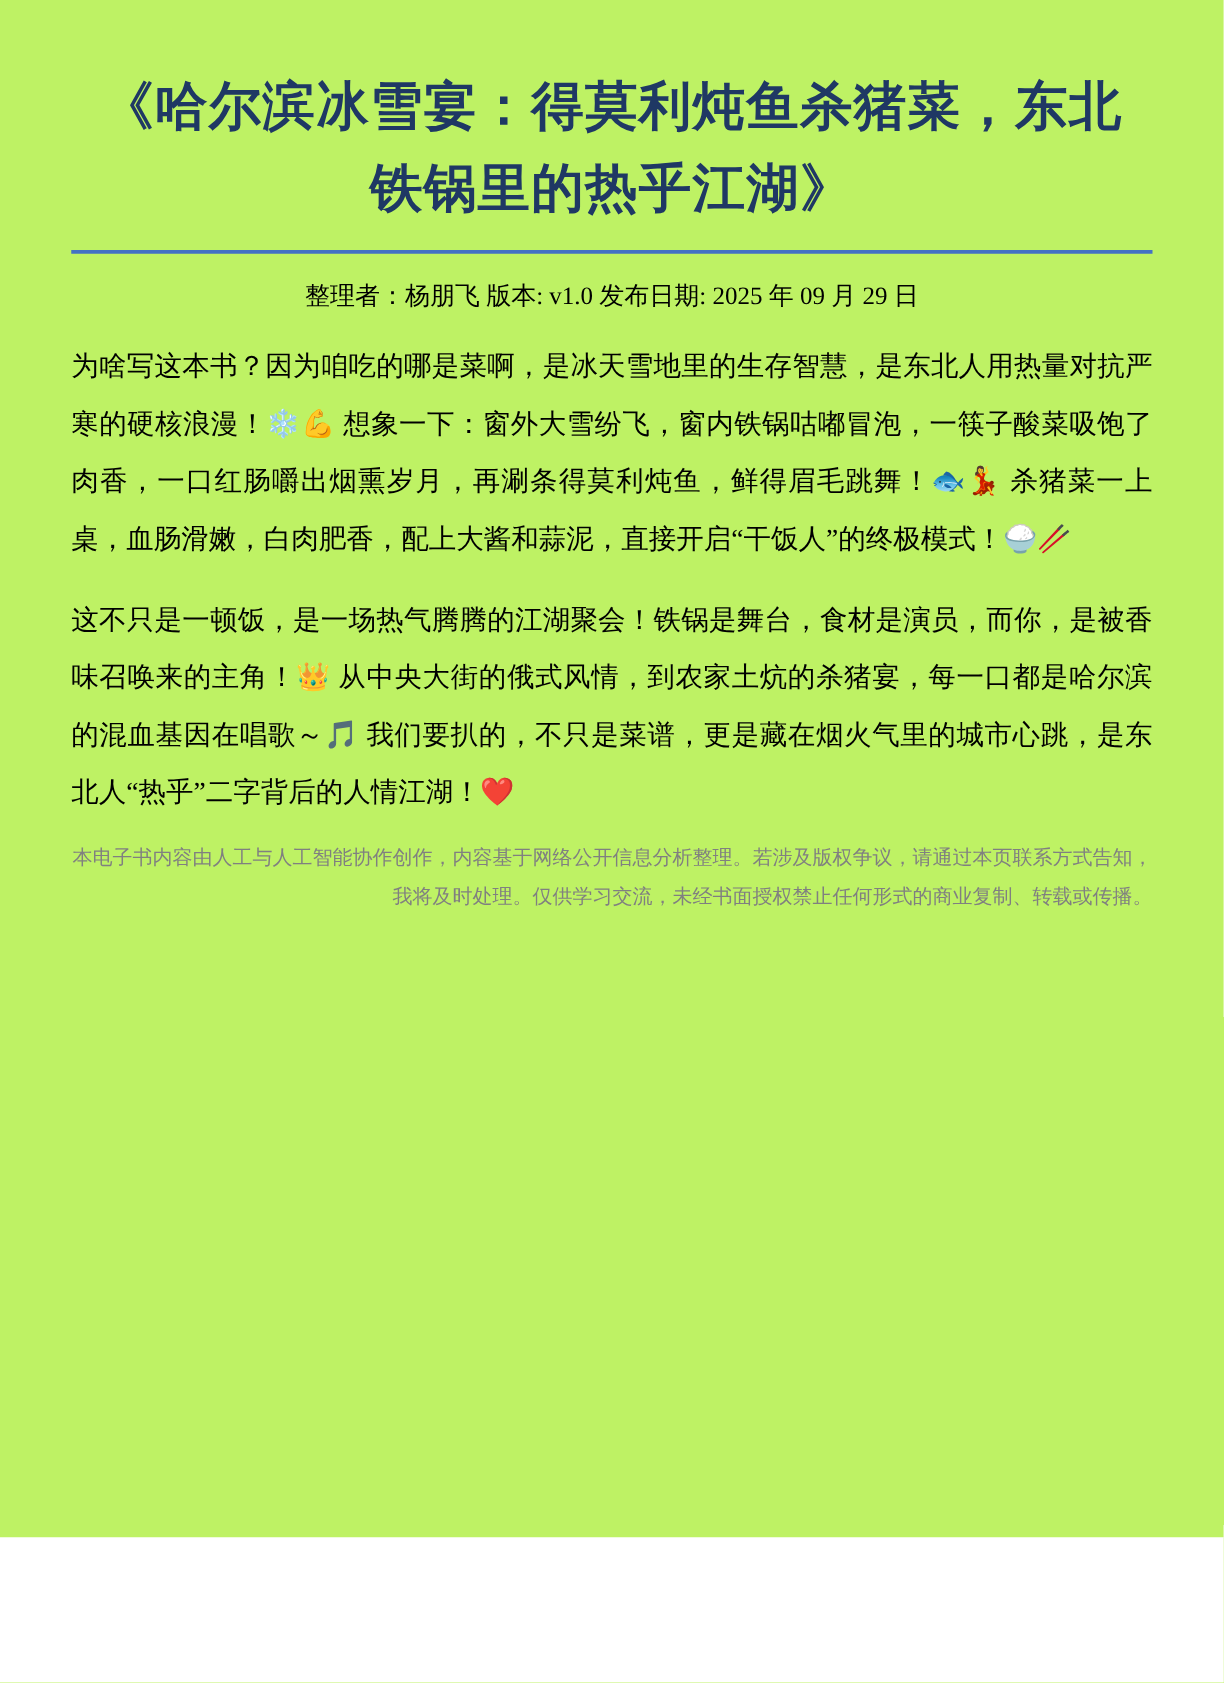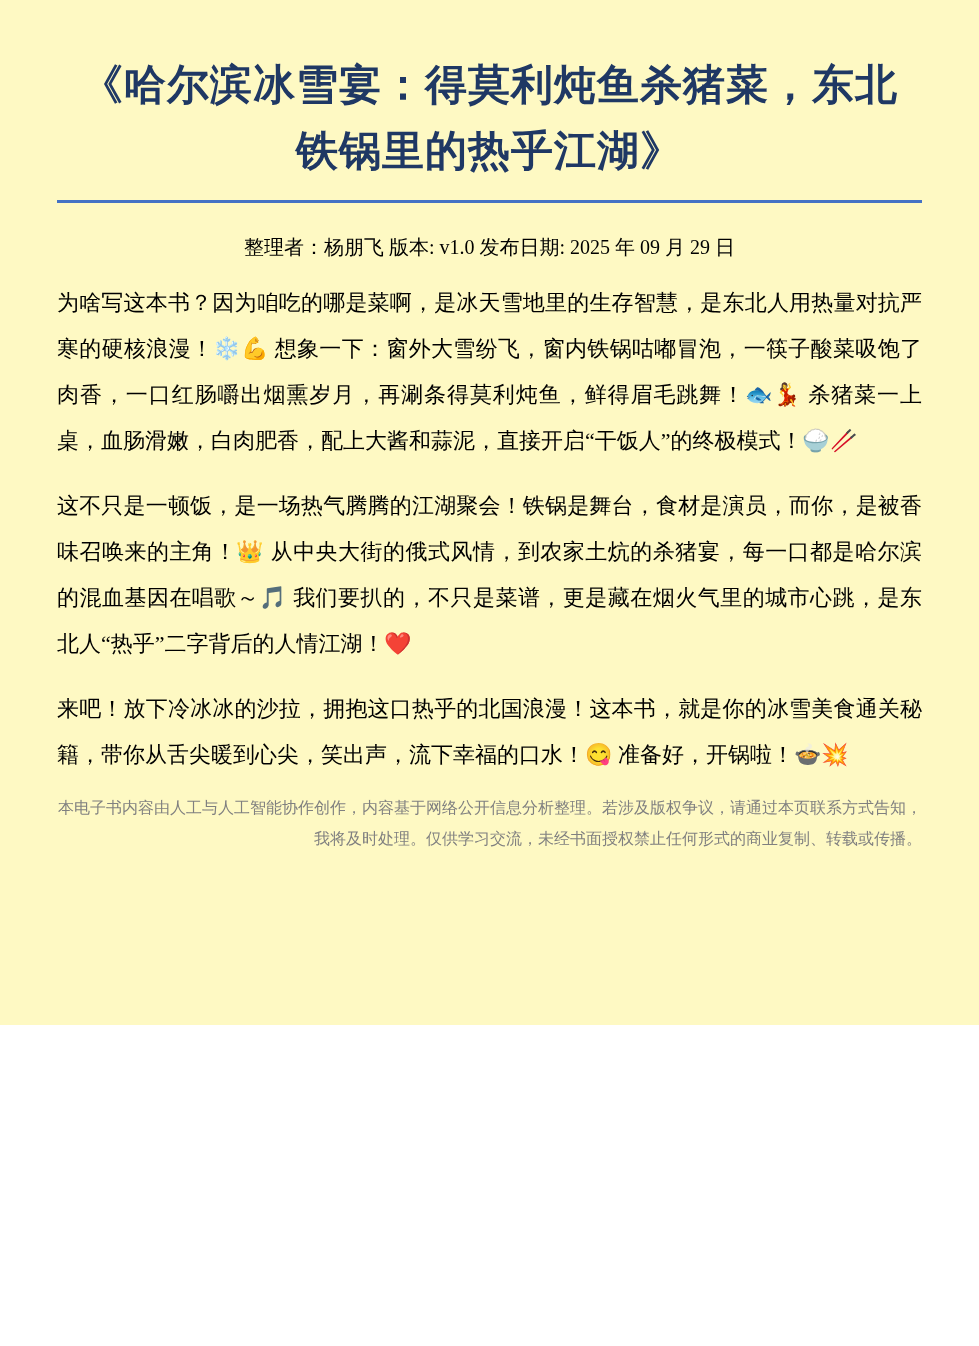--- a/index.html
+++ b/index.html
@@ -3,23 +3,23 @@
 <meta charset="utf-8">
 <style>
   html, body {
     margin: 0;
     padding: 0;
     background: #ffffff;
   }
   .page {
     position: relative;
     width: 979px;
-    height: 1025px;
+    height: 1230px;
     margin: 0 auto;
-    background: #fef9c3;
+    background: #bef264;
     overflow: hidden;
     font-family: "Liberation Serif", "DejaVu Serif", serif;
     color: #000000;
   }
   .content {
     padding: 0 57px;
   }
   .doc-title {
     margin: 52px 10px 0 10px;
     text-align: center;
@@ -29,21 +29,21 @@
     line-height: 66px;
     color: #1F3864;
     letter-spacing: 1px;
   }
   .title-divider {
     border: none;
     border-top: 3px solid #4472C4;
     margin: 16px 0 0 0;
   }
   .byline {
-    margin: 30px 0 0 0;
+    margin: 20px 0 0 0;
     text-align: center;
     font-size: 20px;
     line-height: 28px;
     color: #000000;
   }
   .body-para {
     margin: 19px 0 0 0;
     font-size: 22px;
     line-height: 46px;
     text-align: justify;
@@ -70,18 +70,17 @@
 
     <hr class="title-divider">
 
     <p class="byline">整理者：杨朋飞 版本: v1.0 发布日期: 2025 年 09 月 29 日</p>
 
 
     <p class="body-para">为啥写这本书？因为咱吃的哪是菜啊，是冰天雪地里的生存智慧，是东北人用热量对抗严寒的硬核浪漫！❄️💪 想象一下：窗外大雪纷飞，窗内铁锅咕嘟冒泡，一筷子酸菜吸饱了肉香，一口红肠嚼出烟熏岁月，再涮条得莫利炖鱼，鲜得眉毛跳舞！🐟💃 杀猪菜一上桌，血肠滑嫩，白肉肥香，配上大酱和蒜泥，直接开启“干饭人”的终极模式！🍚🥢</p>
 
     <p class="body-para">这不只是一顿饭，是一场热气腾腾的江湖聚会！铁锅是舞台，食材是演员，而你，是被香味召唤来的主角！👑 从中央大街的俄式风情，到农家土炕的杀猪宴，每一口都是哈尔滨的混血基因在唱歌～🎵 我们要扒的，不只是菜谱，更是藏在烟火气里的城市心跳，是东北人“热乎”二字背后的人情江湖！❤️</p>
 
-    <p class="body-para">来吧！放下冷冰冰的沙拉，拥抱这口热乎的北国浪漫！这本书，就是你的冰雪美食通关秘籍，带你从舌尖暖到心尖，笑出声，流下幸福的口水！😋 准备好，开锅啦！🍲💥</p>
 
     <p class="footer-disclaimer">本电子书内容由人工与人工智能协作创作，内容基于网络公开信息分析整理。若涉及版权争议，请通过本页联系方式告知，我将及时处理。仅供学习交流，未经书面授权禁止任何形式的商业复制、转载或传播。</p>
 
   </div>
 </div>
 
 </body></html>

